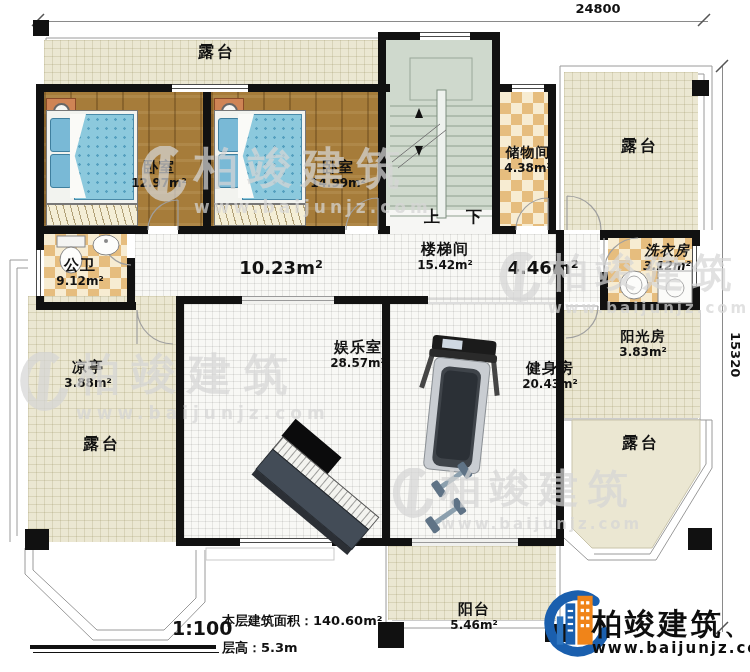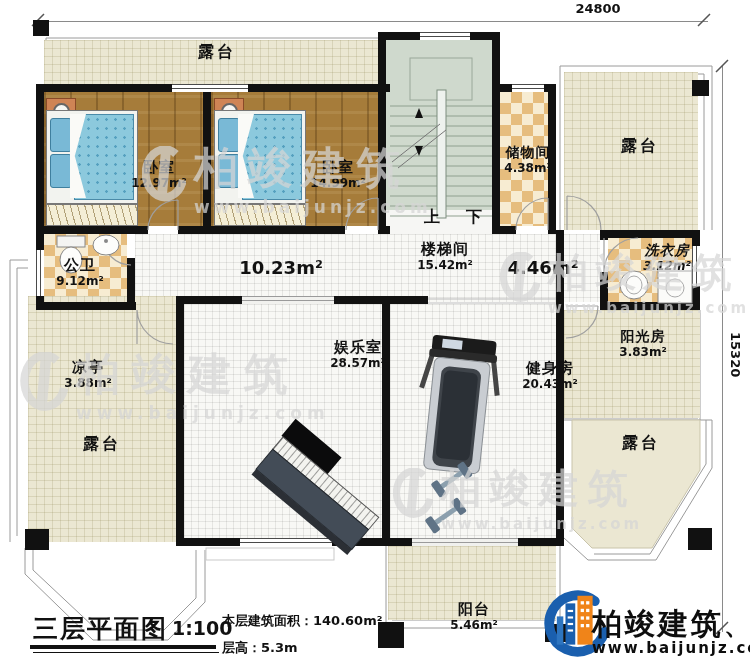--- a/index.html
+++ b/index.html
@@ -336,21 +336,20 @@
     <svg width="40" height="56" viewBox="0 0 44 62">
         <path d="M34,8 A19 24 0 1 0 41,34" fill="none" stroke="#d6d6d6" stroke-width="8"></path>
         <path d="M19,4 L29,4 L25,48 L15,48 Z" fill="#d6d6d6"></path>
       </svg>
     <div>
       <div class="wm-brand" style="font-size:40px;letter-spacing:9px;">柏竣建筑</div>
       <div class="wm-site" style="font-size:15px;letter-spacing:3px;">www.baijunjz.com</div>
     </div>
   </div>
 
-  <div class="title-main">三层平面图</div>
   <div class="title-scale">1:100</div>
   <div class="tline1"></div>
   <div class="tline2"></div>
   <div class="title-area">本层建筑面积：140.60m²</div>
   <div class="title-height">层高：5.3m</div>
 
   <svg class="abs" style="left:534px;top:586px;" width="76" height="76" viewBox="0 0 70 70">
     <path d="M56,14 A26 26 0 1 0 65,42" fill="none" stroke="#1a5fae" stroke-width="9" stroke-linecap="round"></path>
     <rect x="29" y="16" width="9" height="38" fill="#1a5fae"></rect>
     <rect x="21" y="28" width="6" height="26" fill="#2e75c0"></rect>

